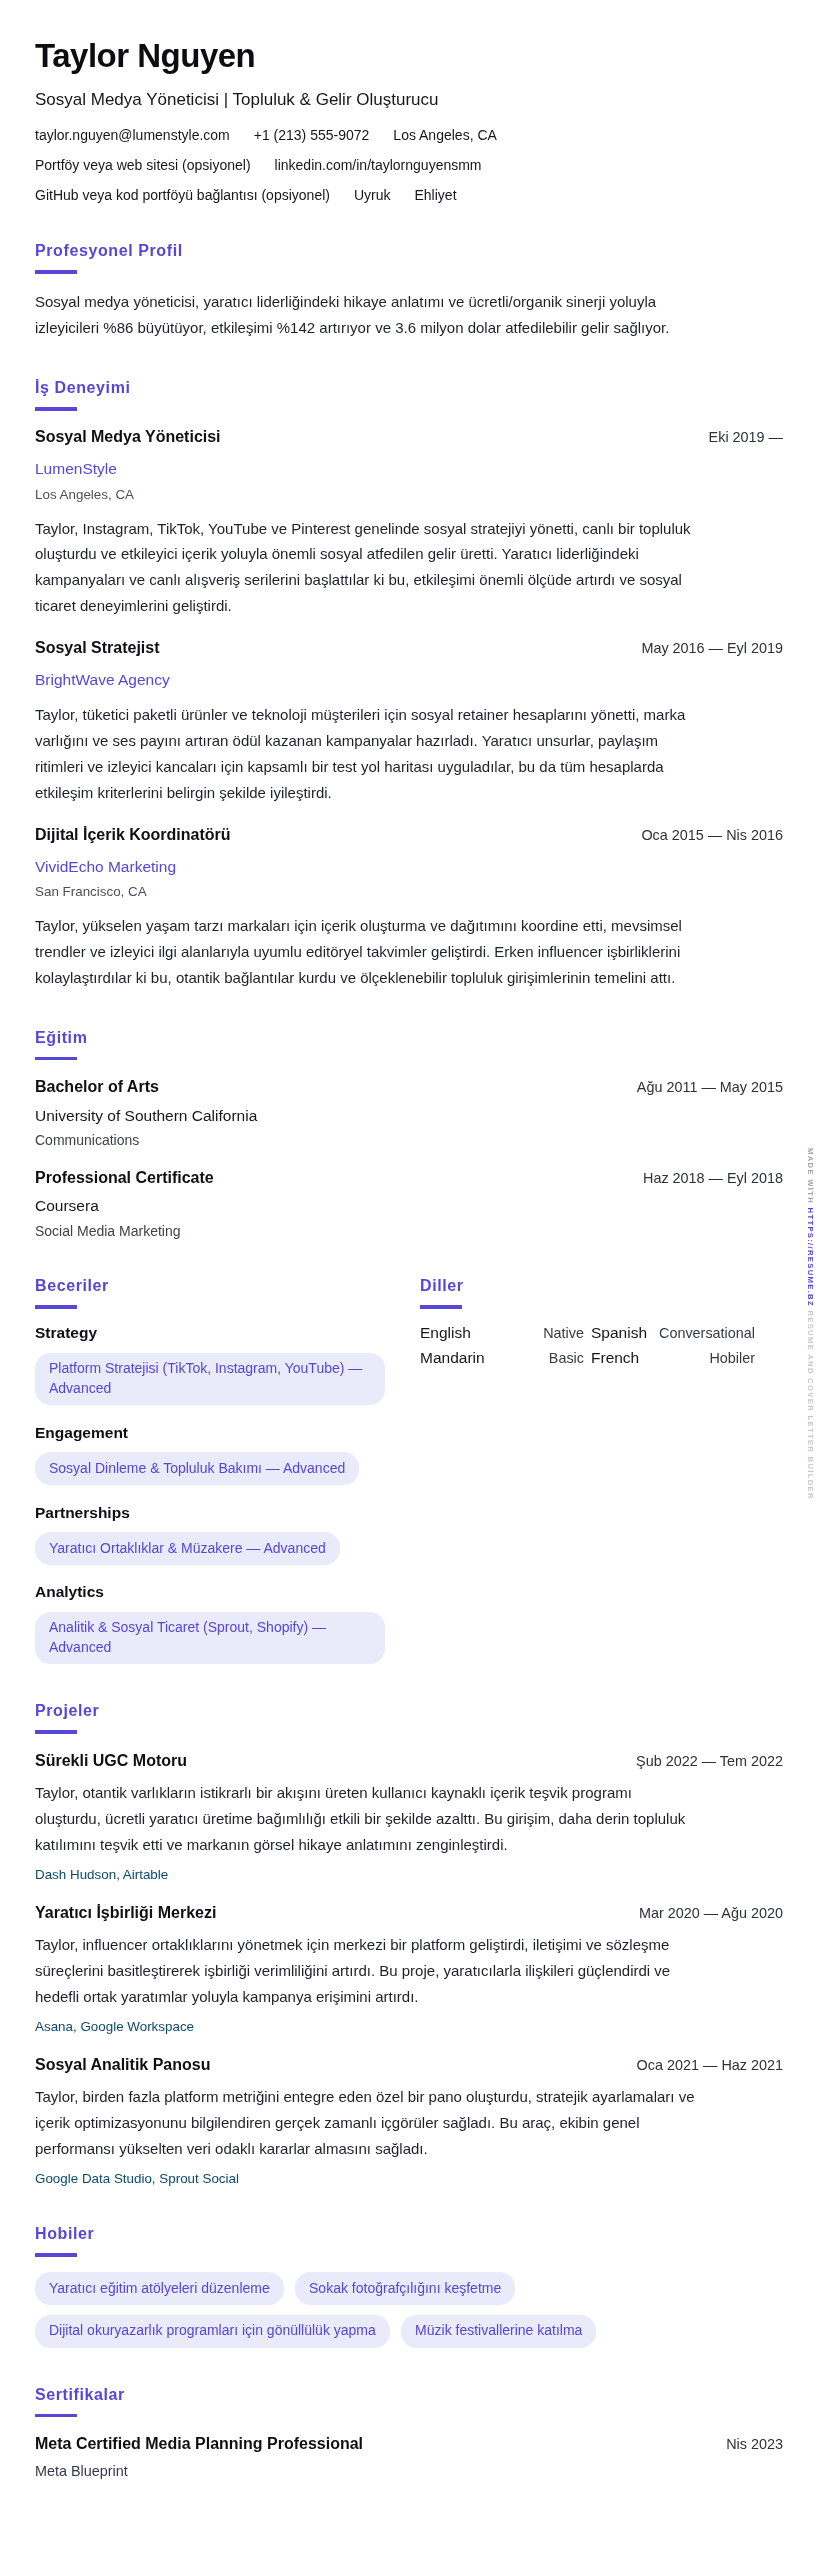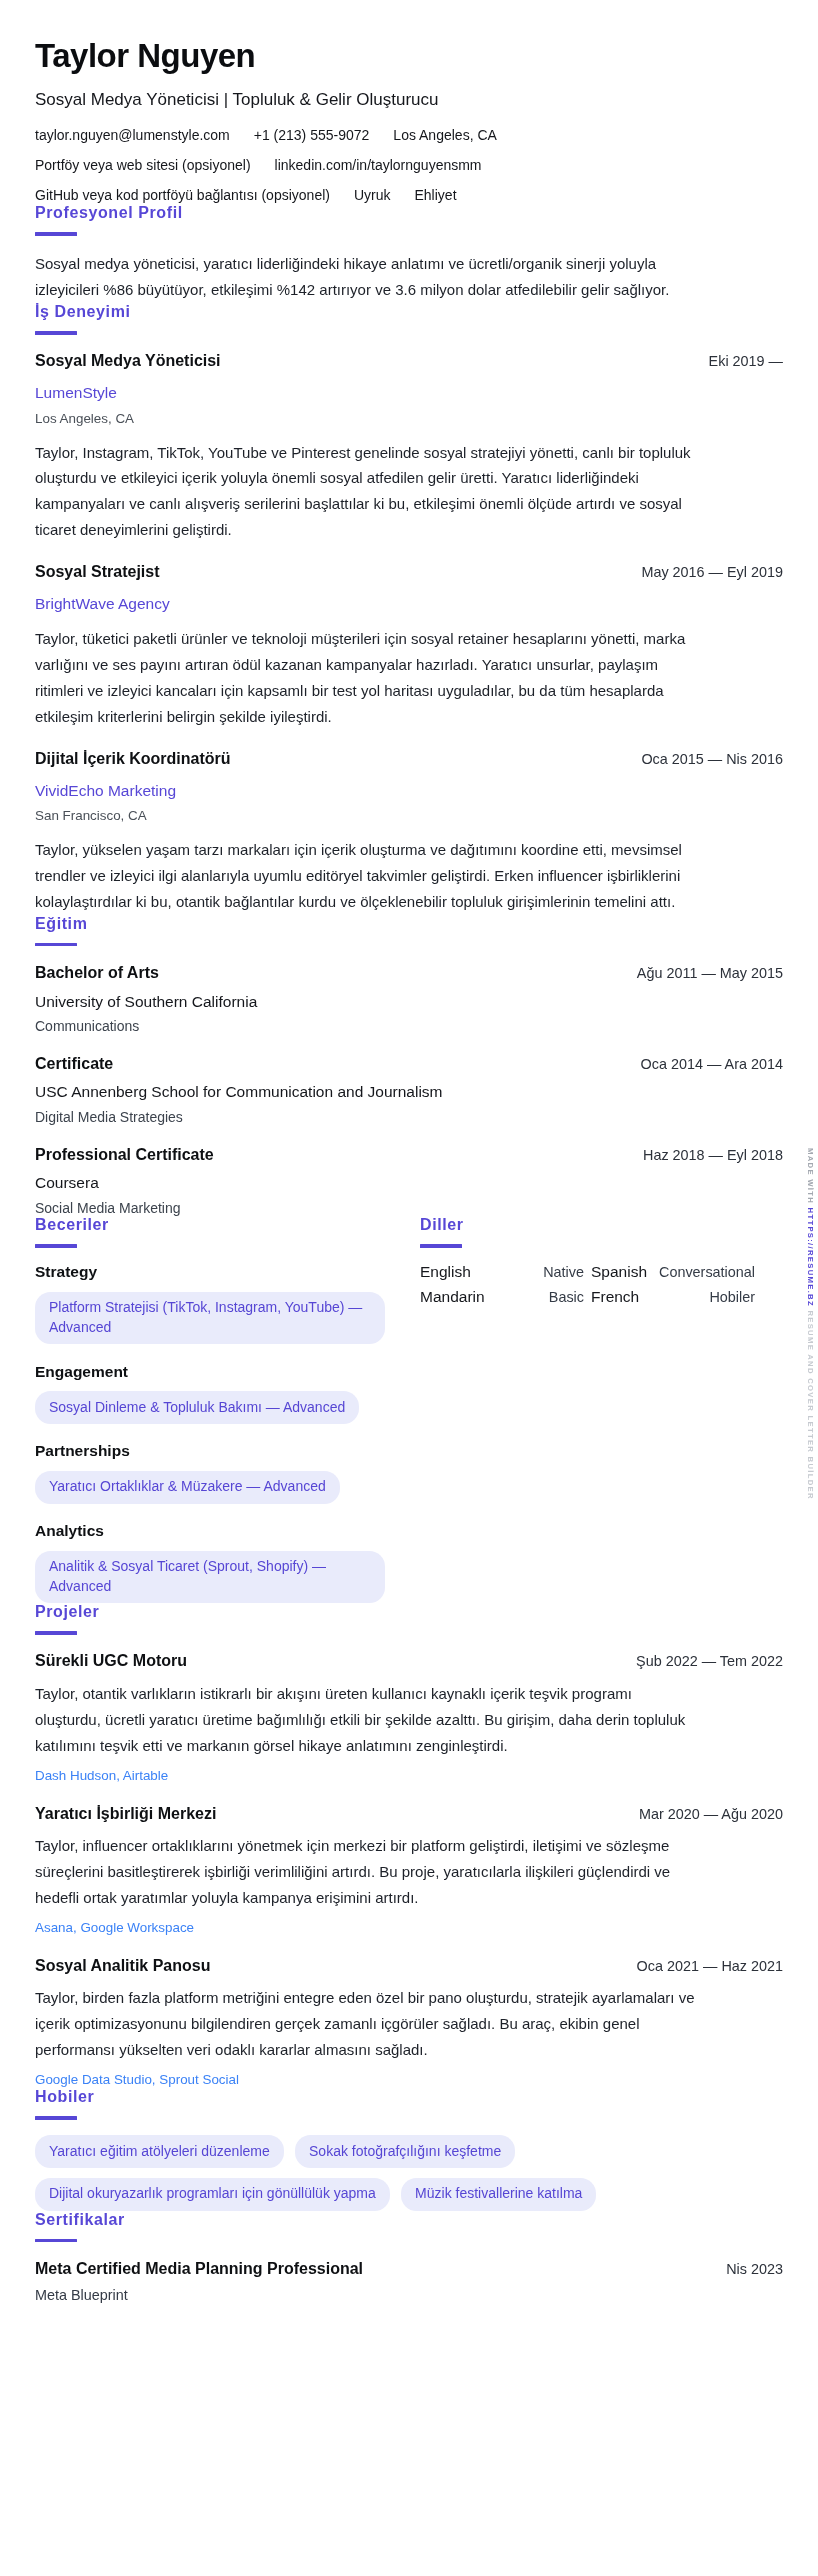--- a/index.html
+++ b/index.html
@@ -15,40 +15,40 @@
   .name {
     font-size: 33px; font-weight: 700; letter-spacing: -0.5px;
     color: #0b0d10; margin: 0; line-height: 1.04;
   }
   .subtitle { font-size: 17px; color: #15171c; margin-top: 17.5px; line-height: 1.1; }
   .contact-block { margin-top: 17.5px; }
   .contact-row { display: flex; gap: 24px; font-size: 14px; color: #15171c; margin-top: 13.4px; line-height: 1.2; }
   .contact-row:first-child { margin-top: 0; }
 
   
-  section { }
+  section { margin-top: 38px; }
   .section-title {
     font-size: 16px; font-weight: 700; letter-spacing: 0.6px;
     color: #5747d6; margin: 0; line-height: 1.15;
   }
   .bar { width: 42px; height: 3.6px; background: #5747d6; margin-top: 9.8px; border-radius: 0.5px; }
   .section-body { margin-top: 15.5px; }
 
   .para { font-size: 15px; line-height: 1.72; color: #1d2129; max-width: 663px; margin: 0; }
 
   
   .entry { margin-top: 20.6px; }
   .entry:first-child { margin-top: 17.5px; }
   .entry-head { display: flex; align-items: baseline; }
   .entry-title { font-size: 16px; font-weight: 700; color: #0e1013; line-height: 1.15; }
   .entry-date { margin-left: auto; font-size: 14.4px; color: #2c313a; white-space: nowrap; line-height: 1.15; }
   .company { font-size: 15.5px; color: #5747d6; margin-top: 13.4px; line-height: 1.15; cursor: pointer; }
   .location { font-size: 13.4px; color: #4a5058; margin-top: 8.8px; line-height: 1.15; }
   .entry .para { margin-top: 13.4px; }
-  .tools { font-size: 13.4px; color: #3b82f6; margin-top: 9.3px; line-height: 1.2; }
+  .tools { font-size: 13.4px; color: #0c4a6e; margin-top: 9.3px; line-height: 1.2; }
   .edu-school { font-size: 15.5px; color: #15171c; margin-top: 10.3px; line-height: 1.15; }
   .edu-field { font-size: 14px; color: #3c434d; margin-top: 7.7px; line-height: 1.15; }
   .cert-issuer { font-size: 14.4px; color: #343b46; margin-top: 9.3px; line-height: 1.15; }
 
   
   .two-col { display: grid; grid-template-columns: 350px 1fr; column-gap: 35px; }
   .skill-group { margin-top: 18.5px; }
   .skill-group:first-child { margin-top: 0; }
   .skill-label { font-size: 15.5px; font-weight: 700; color: #0e1013; line-height: 1.1; }
   .pill {
@@ -153,28 +153,20 @@
 
       <div class="entry">
         <div class="entry-head">
           <span class="entry-title">Bachelor of Arts</span>
           <span class="entry-date">Ağu 2011 — May 2015</span>
         </div>
         <div class="edu-school">University of Southern California</div>
         <div class="edu-field">Communications</div>
       </div>
 
-      <div class="entry">
-        <div class="entry-head">
-          <span class="entry-title">Certificate</span>
-          <span class="entry-date">Oca 2014 — Ara 2014</span>
-        </div>
-        <div class="edu-school">USC Annenberg School for Communication and Journalism</div>
-        <div class="edu-field">Digital Media Strategies</div>
-      </div>
 
       <div class="entry">
         <div class="entry-head">
           <span class="entry-title">Professional Certificate</span>
           <span class="entry-date">Haz 2018 — Eyl 2018</span>
         </div>
         <div class="edu-school">Coursera</div>
         <div class="edu-field">Social Media Marketing</div>
       </div>
 

